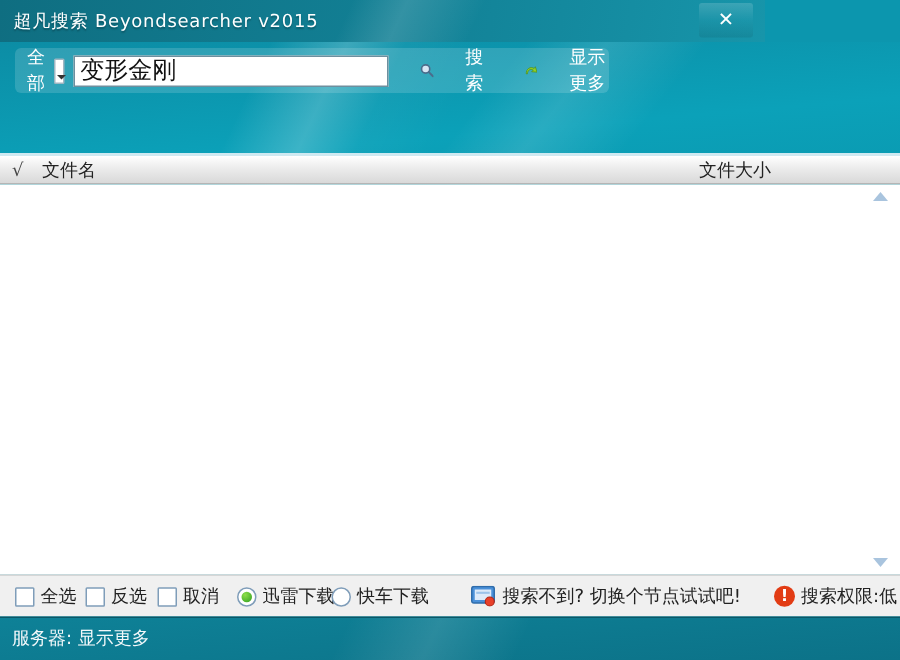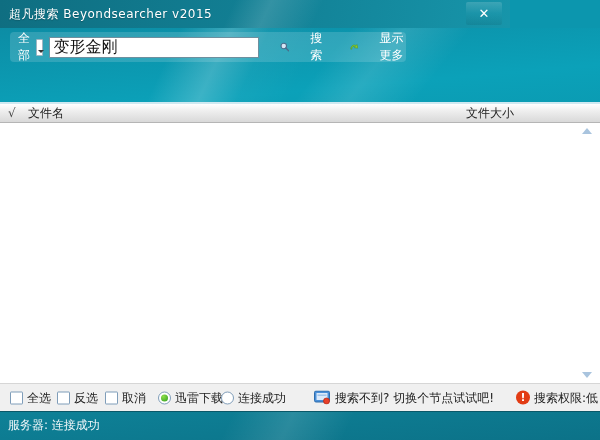--- a/index.html
+++ b/index.html
@@ -141,34 +141,34 @@
     <div class="tb-item" style="left:105px">
       <span class="cb"></span>
       <span>取消</span>
     </div>
     <div class="tb-item" style="left:158px">
       <span class="rb on"></span>
       <span>迅雷下载</span>
     </div>
     <div class="tb-item" style="left:221px">
       <span class="rb"></span>
-      <span>连接成功</span>
+      <span>快车下载</span>
     </div>
     <div class="tb-item" style="left:314px">
       <svg class="icon-svg" width="17" height="14" viewBox="0 0 17 14">
         <rect x="0.5" y="0.5" width="15" height="11" rx="1.5" fill="#4a90d9" stroke="#2f6cab"></rect>
         <rect x="2.5" y="2.5" width="11" height="7" fill="#ddeafa"></rect>
         <rect x="3.5" y="4" width="9" height="1.4" fill="#9cc3ea"></rect>
         <circle cx="12.5" cy="10.5" r="3" fill="#e8402a" stroke="#b02313" stroke-width="0.7"></circle>
       </svg>
       <span>搜索不到? 切换个节点试试吧!</span>
     </div>
     <div class="tb-item" style="left:516px">
       <span class="warn-ico">!</span>
       <span>搜索权限:低</span>
     </div>
   </div>
 
   <div class="statusbar">
-    <span class="sb-server">服务器: 连接成功</span>
+    <span class="sb-server">服务器: 显示更多</span>
   </div>
 
 </div>
 
 </body></html>

